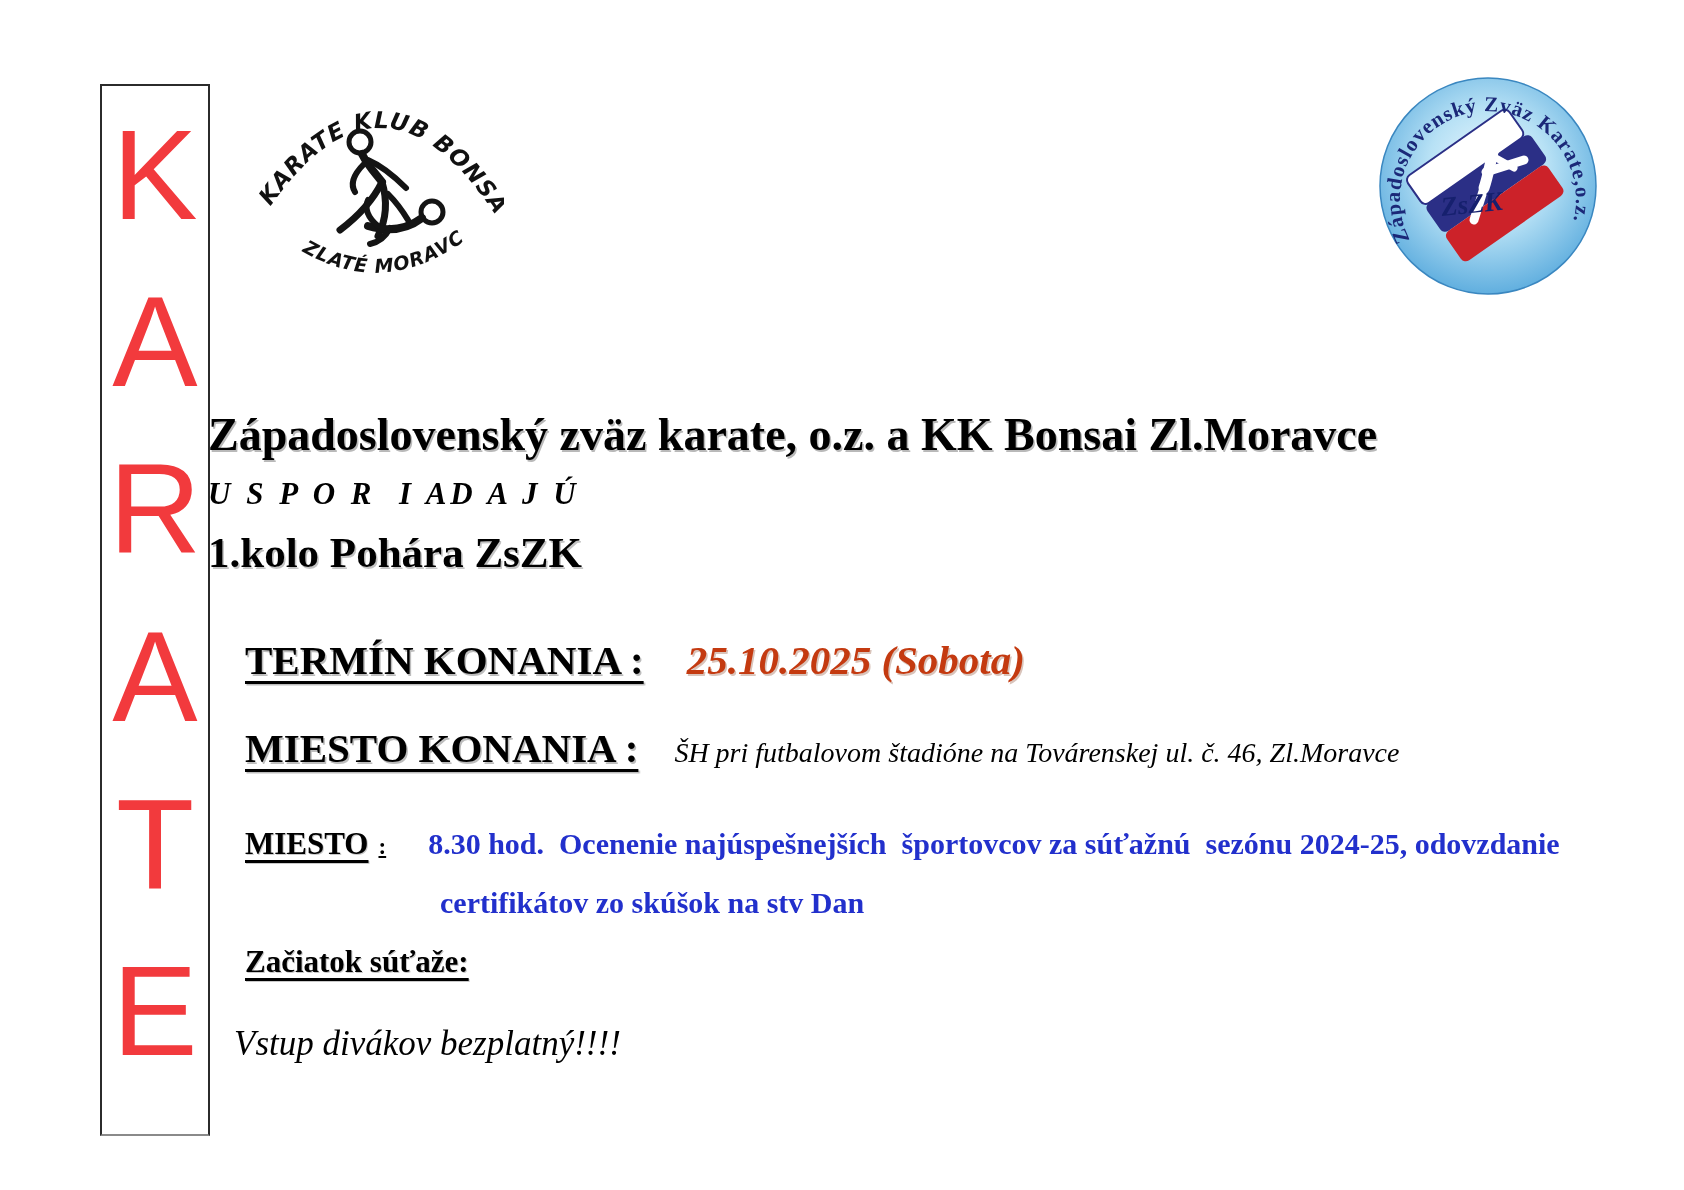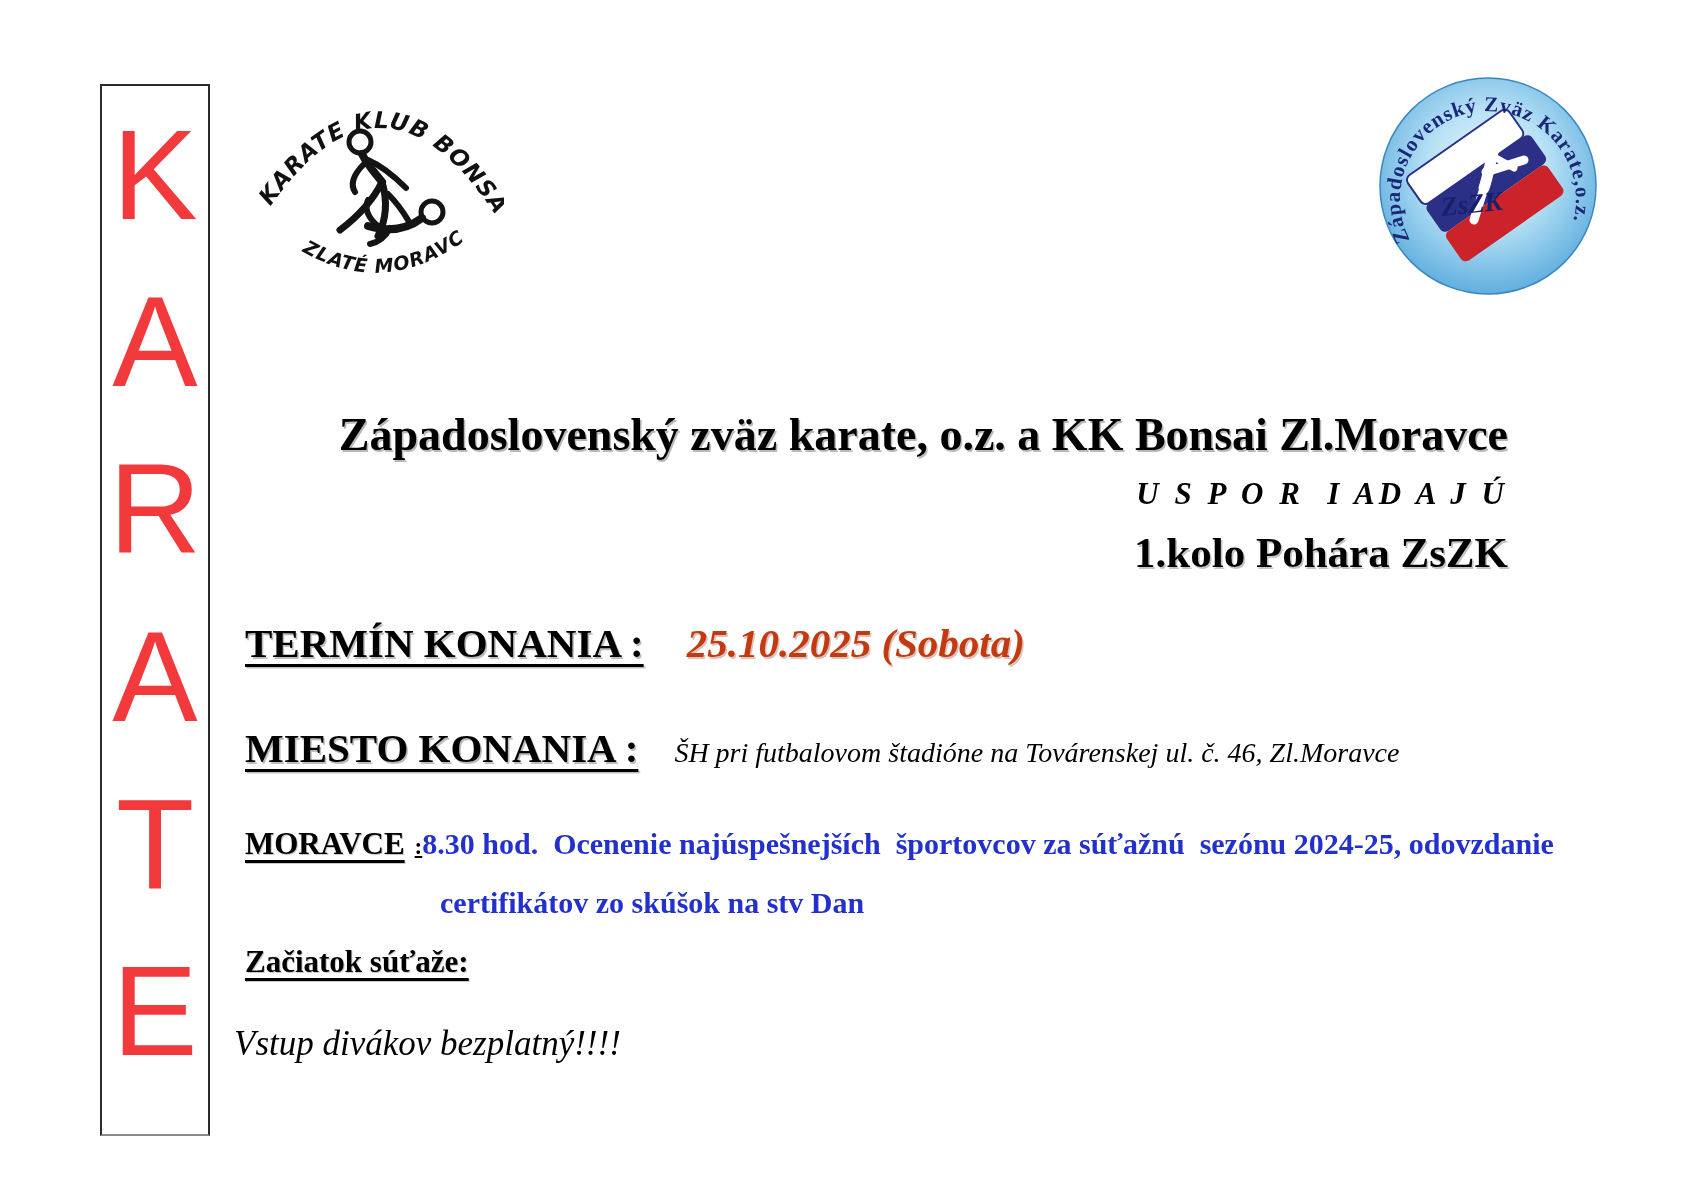--- a/index.html
+++ b/index.html
@@ -23,44 +23,44 @@
   .sidebar .letter{
     font-family:"Liberation Sans",sans-serif;
     font-size:128px;line-height:150px;color:var(--karate-red);
   }
 
   
   .logo-bonsai{position:absolute;left:256px;top:78px;width:248px;height:234px;}
   .logo-zszk{position:absolute;left:1378px;top:76px;width:220px;height:220px;}
 
   
-  .center-col{position:absolute;left:208px;width:1300px;text-align:right;white-space:pre;}
+  .center-col{position:absolute;left:208px;width:1300px;text-align:left;white-space:pre;}
   .title{top:408px;font-size:46px;font-weight:bold;text-shadow:1.5px 1.5px 0 #b9b9b9;}
   .subtitle{top:476px;font-size:31px;font-weight:bold;font-style:italic;letter-spacing:4px;}
   .event-title{top:528px;font-size:43px;font-weight:bold;text-shadow:1.5px 1.5px 0 #c4c4c4;}
 
   
   .row{position:absolute;left:245px;display:flex;align-items:baseline;white-space:pre;}
   .label-big{
     font-size:41px;font-weight:bold;text-decoration:underline;
     text-decoration-thickness:3px;text-underline-offset:7px;
     text-shadow:1.5px 1.5px 0 #bdbdbd;
   }
   .label-small{
     font-size:31px;font-weight:bold;text-decoration:underline;
     text-decoration-thickness:2.5px;text-underline-offset:6px;
     text-shadow:1px 1px 0 #c9c9c9;
   }
-  .row-termin{top:619px;}
+  .row-termin{top:636px;}
   .termin-value{font-size:41px;font-weight:bold;font-style:italic;color:var(--date-red);margin-left:43px;text-shadow:1.5px 1.5px 0 #d9c4bb;}
   .row-miesto{top:724px;}
   .miesto-value{font-size:28px;font-style:italic;margin-left:36px;}
   .row-program{top:826px;}
   .program-colon{font-size:23px;font-weight:bold;text-decoration:underline;margin-left:10px;}
-  .program-line1{font-size:30px;font-weight:bold;color:var(--program-blue);}
+  .program-line1{font-size:30px;font-weight:bold;color:var(--program-blue);margin-left:42px;}
   .program-line2{position:absolute;left:440px;top:886px;font-size:30px;font-weight:bold;color:var(--program-blue);white-space:pre;}
   .row-zaciatok{top:944px;}
   .zaciatok-value{font-size:30px;font-weight:bold;color:var(--start-red);margin-left:16px;}
   .footer-note{position:absolute;left:234px;top:1000px;width:1410px;text-align:left;font-size:35px;font-style:italic;white-space:pre;margin-top:24px;}
 </style>
 </head>
 <body>
 
 <div class="sidebar">
   <span class="letter">K</span>
@@ -144,21 +144,21 @@
   <span class="label-big">TERMÍN KONANIA :</span>
   <span class="termin-value">25.10.2025 (Sobota)</span>
 </div>
 
 <div class="row row-miesto">
   <span class="label-big">MIESTO KONANIA :</span>
   <span class="miesto-value">ŠH pri futbalovom štadióne na Továrenskej ul. č. 46, Zl.Moravce</span>
 </div>
 
 <div class="row row-program">
-  <span class="label-small">MORAVCE</span>
+  <span class="label-small">MIESTO</span>
   <span class="program-colon">:</span>
   <span class="program-line1">8.30 hod.  Ocenenie najúspešnejších  športovcov za súťažnú  sezónu 2024-25, odovzdanie</span>
 </div>
 <div class="program-line2">certifikátov zo skúšok na stv Dan</div>
 
 <div class="row row-zaciatok">
   <span class="label-small">Začiatok súťaže:</span>
 </div>
 
 <div class="footer-note">Vstup divákov bezplatný!!!!</div>

